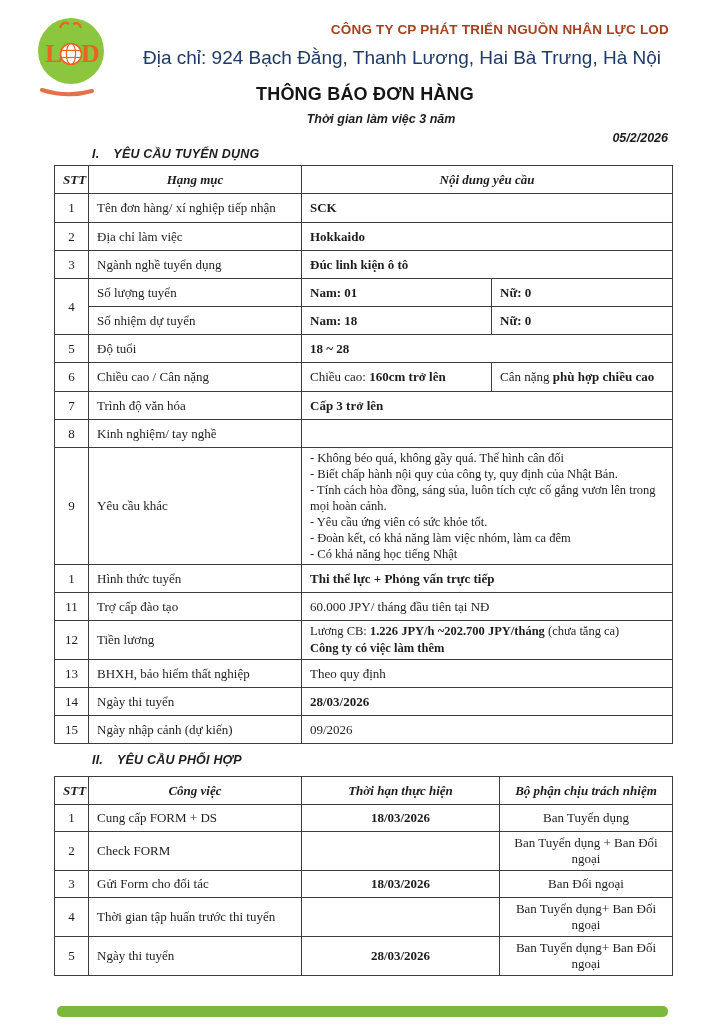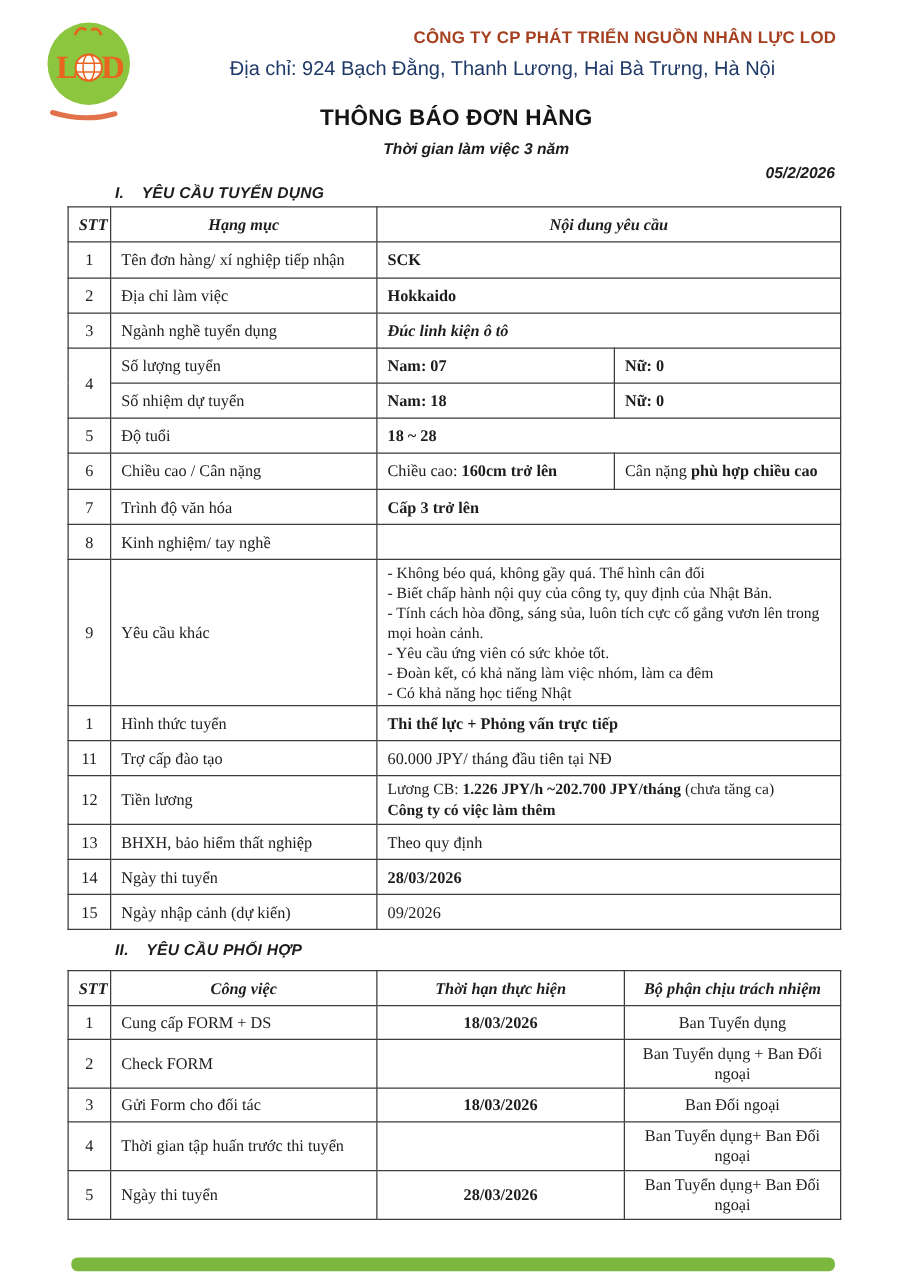--- a/index.html
+++ b/index.html
@@ -7,32 +7,32 @@
   body {
     background: #ffffff;
     font-family: "Liberation Serif", serif;
     color: #1d1d1d;
     position: relative;
     overflow: hidden;
   }
   .abs { position: absolute; }
   .sans { font-family: "Liberation Sans", sans-serif; }
   .b { font-weight: bold; }
-  .i { font-style: italic; }
+  .i { }
   .c { text-align: center; }
 
   
   .company-name {
     left: 135px; right: 55px; top: 22px;
     text-align: right; font-weight: bold; font-size: 13.5px;
     letter-spacing: 0.2px; color: #a54120;
   }
   .address {
     left: 135px; right: 55px; top: 47px;
-    text-align: center; font-size: 16px; color: #1f3a68;
+    text-align: center; font-size: 19px; color: #1f3a68;
   }
   .doc-title {
     left: 16px; right: 10px; top: 84px;
     text-align: center; font-weight: bold; font-size: 18px; color: #151515;
     letter-spacing: 0.2px;
   }
   .doc-subtitle {
     left: 0; right: 10px; top: 112px;
     text-align: center; font-weight: bold; font-style: italic; font-size: 12.5px; padding-left: 48px;
   }
@@ -117,21 +117,21 @@
     <td colspan="2" class="b">Hokkaido</td>
   </tr>
   <tr style="height:28px">
     <td class="stt">3</td>
     <td>Ngành nghề tuyển dụng</td>
     <td colspan="2" class="b i">Đúc linh kiện ô tô</td>
   </tr>
   <tr style="height:28px">
     <td class="stt" rowspan="2">4</td>
     <td>Số lượng tuyển</td>
-    <td class="b">Nam: 07</td>
+    <td class="b">Nam: 01</td>
     <td class="b">Nữ: 0</td>
   </tr>
   <tr style="height:28px">
     <td>Số nhiệm dự tuyển</td>
     <td class="b">Nam: 18</td>
     <td class="b">Nữ: 0</td>
   </tr>
   <tr style="height:28px">
     <td class="stt">5</td>
     <td>Độ tuổi</td>

